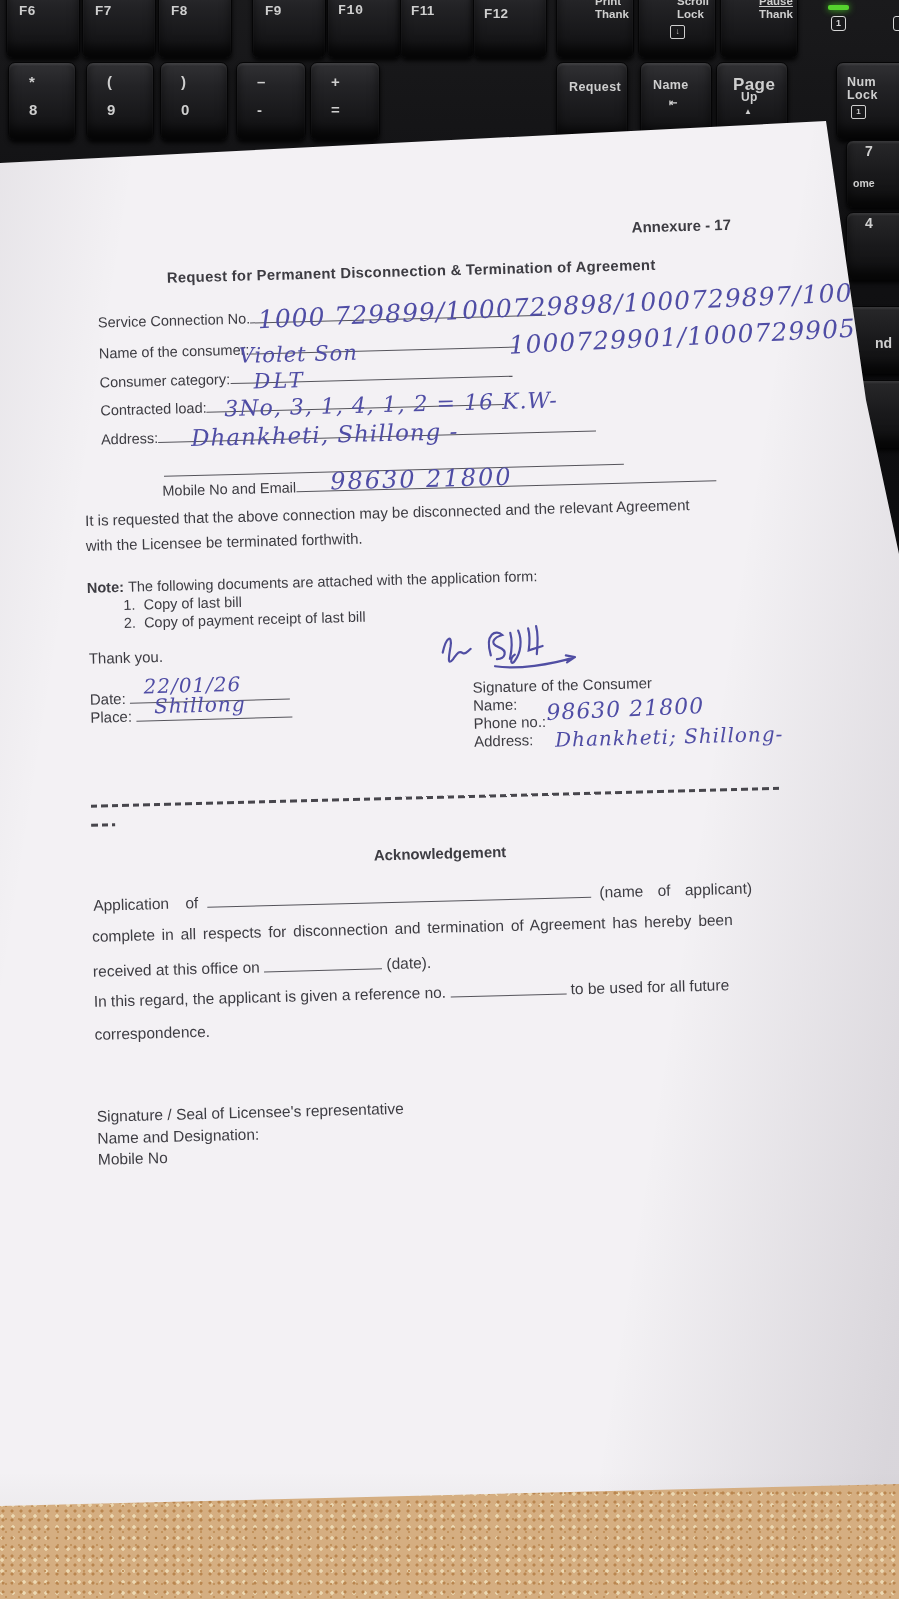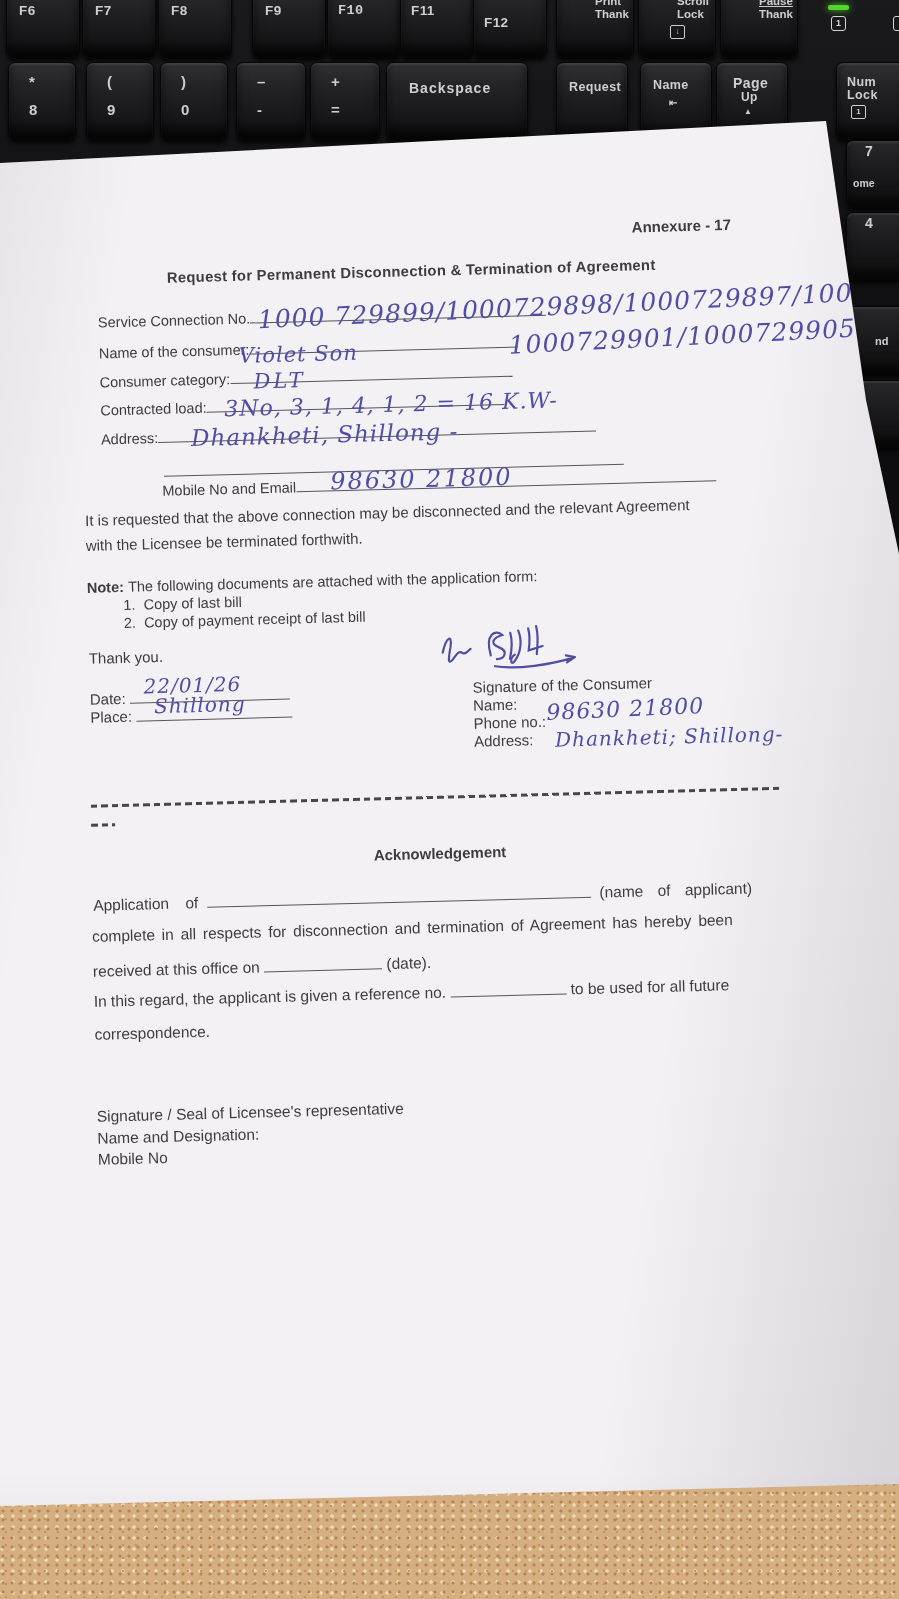--- a/index.html
+++ b/index.html
@@ -71,21 +71,21 @@
     <div class="key" style="left:252px;top:-18px;width:72px;height:74px;">
         <span class="klabel" style="top:20px;left:12px;">F9</span>
       </div>
     <div class="key" style="left:327px;top:-18px;width:72px;height:74px;">
         <span class="klabel" style="top:20px;left:10px;font-family:Liberation Mono, monospace;">F10</span>
       </div>
     <div class="key" style="left:400px;top:-18px;width:72px;height:74px;">
         <span class="klabel" style="top:20px;left:10px;">F11</span>
       </div>
     <div class="key" style="left:473px;top:-18px;width:72px;height:74px;">
-        <span class="klabel" style="top:32px;left:10px;">F12</span>
+        <span class="klabel" style="top:23px;left:10px;">F12</span>
       </div>
 
     <div class="key" style="left:556px;top:-22px;width:76px;height:78px;">
       <span class="k2line" style="top:16px;left:0;"><span>Print</span><br><span>Thank</span></span>
     </div>
     <div class="key" style="left:638px;top:-22px;width:76px;height:78px;">
       <span class="k2line" style="top:16px;left:0;"><span>Scroll</span><br><span>Lock</span></span>
       <span class="iconbox" style="left:31px;top:46px;">↓</span>
     </div>
     <div class="key" style="left:720px;top:-22px;width:76px;height:78px;">
@@ -109,50 +109,47 @@
       <span class="ksym" style="top:38px;left:20px;">0</span>
     </div>
     <div class="key" style="left:236px;top:62px;width:68px;height:76px;">
       <span class="ksym" style="top:10px;left:20px;">–</span>
       <span class="ksym" style="top:38px;left:20px;">-</span>
     </div>
     <div class="key" style="left:310px;top:62px;width:68px;height:76px;">
       <span class="ksym" style="top:10px;left:20px;">+</span>
       <span class="ksym" style="top:38px;left:20px;">=</span>
     </div>
-    <div class="key" style="left:386px;top:62px;width:140px;height:76px;">
-      <span class="klabel" style="top:17px;left:22px;font-size:14px;letter-spacing:1px;">Backspace</span>
-    </div>
     <div class="key" style="left:556px;top:62px;width:70px;height:76px;">
       <span class="klabel" style="top:17px;left:12px;font-size:12.5px;">Request</span>
     </div>
     <div class="key" style="left:640px;top:62px;width:70px;height:76px;">
       <span class="klabel" style="top:15px;left:12px;font-size:12.5px;">Name</span>
       <span style="top:34px;left:28px;font-size:10px;">⇤</span>
     </div>
     <div class="key" style="left:716px;top:62px;width:70px;height:76px;">
-      <span class="klabel" style="top:12px;left:16px;font-size:14px;">Page</span>
+      <span class="klabel" style="top:12px;left:16px;font-size:17px;">Page</span>
       <span class="klabel" style="top:27px;left:24px;font-size:12px;">Up</span>
       <span style="top:44px;left:27px;font-size:8px;">▲</span>
     </div>
     <div class="key" style="left:836px;top:62px;width:72px;height:76px;">
       <span class="klabel" style="top:12px;left:10px;font-size:12.5px;">Num</span>
       <span class="klabel" style="top:25px;left:10px;font-size:12.5px;">Lock</span>
       <span class="iconbox" style="top:42px;left:14px;">1</span>
     </div>
 
     <div class="key npkey" style="left:846px;top:140px;width:62px;height:66px;">
       <span class="klabel" style="top:2px;left:18px;font-size:14px;">7</span>
       <span style="top:36px;left:6px;font-size:10.5px;">ome</span>
     </div>
     <div class="key npkey" style="left:846px;top:212px;width:62px;height:66px;">
       <span class="klabel" style="top:2px;left:18px;font-size:14px;">4</span>
     </div>
     <div class="key npkey" style="left:846px;top:306px;width:62px;height:66px;">
-      <span style="top:28px;left:28px;font-size:11px;">nd</span>
+      <span style="top:28px;left:28px;font-size:14px;">nd</span>
     </div>
     <div class="key npkey" style="left:856px;top:380px;width:62px;height:66px;"></div>
   </div>
 
   <div class="desk"></div>
 
   <div class="paper">
     <div class="paper-content">
 
       <div class="row b" style="left:636px;top:233px;font-size:15px;">Annexure - 17</div>

